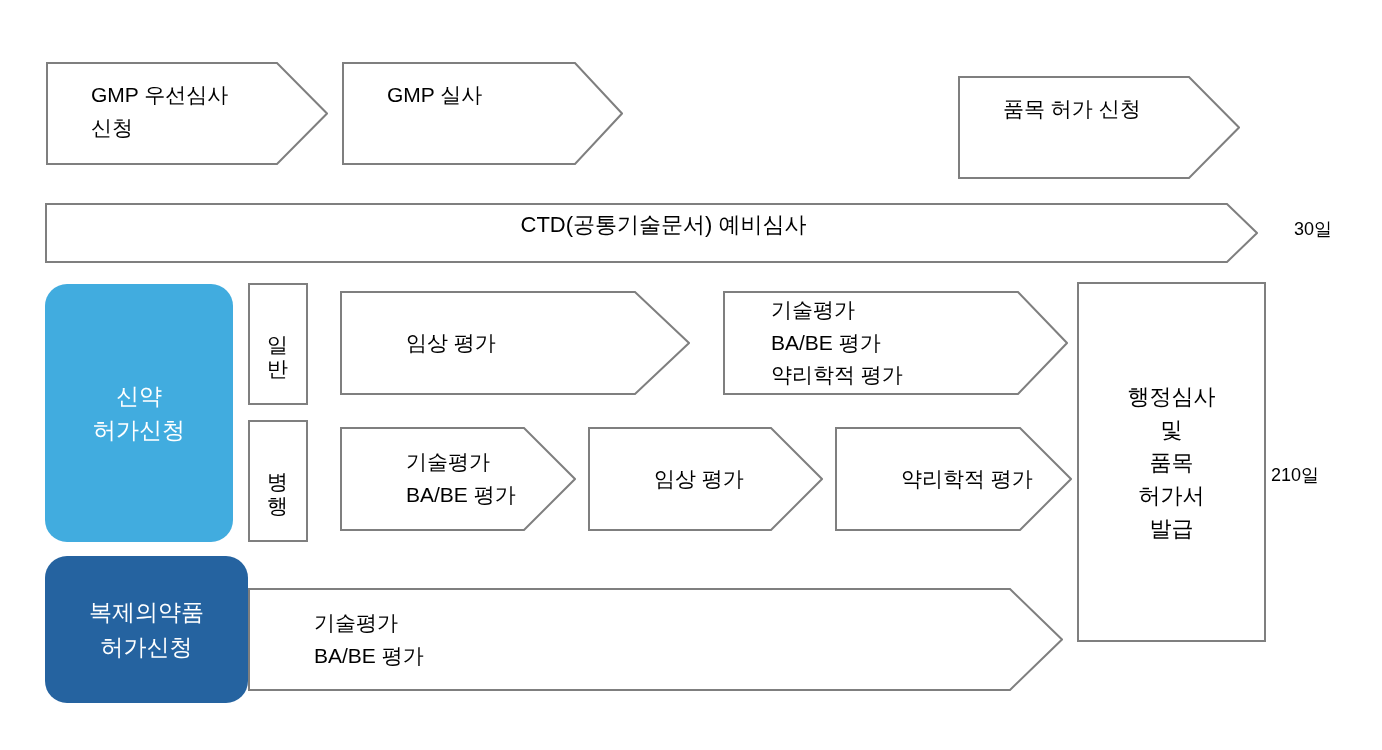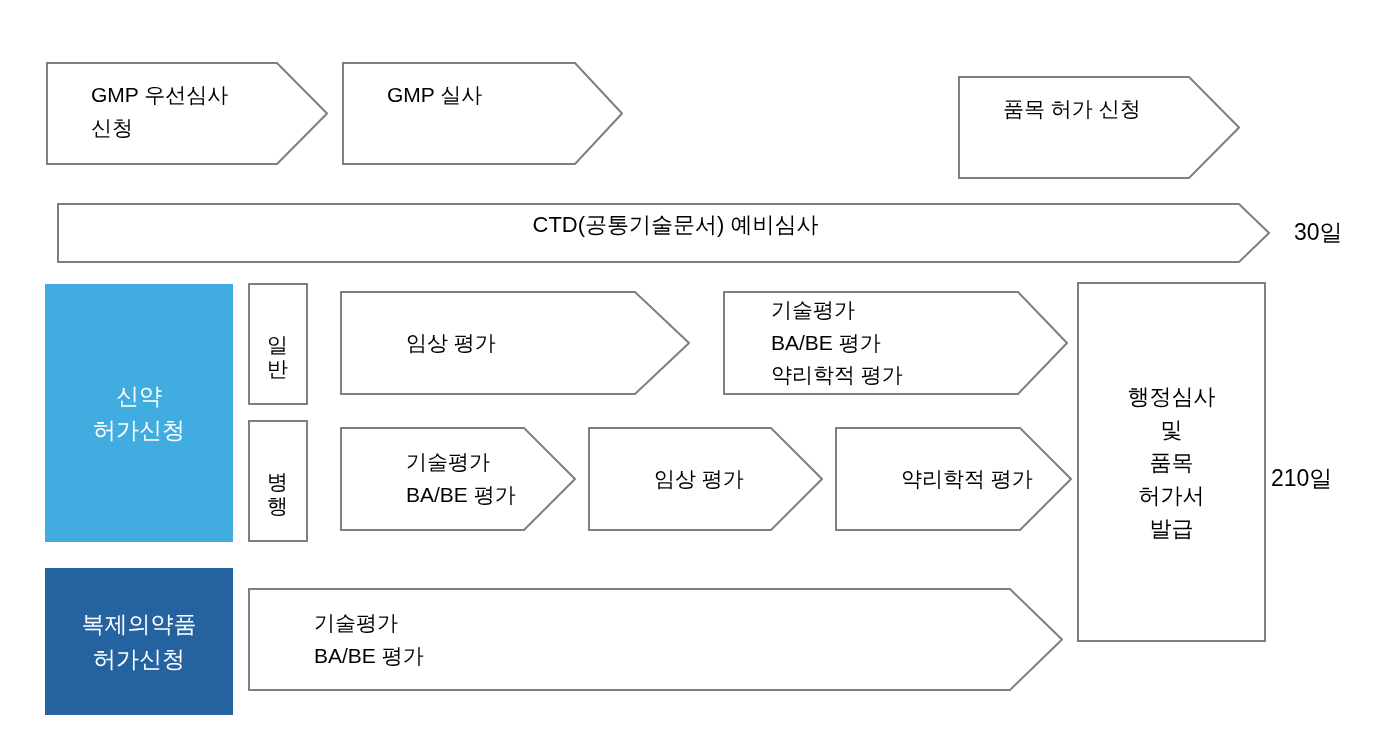--- a/index.html
+++ b/index.html
@@ -19,26 +19,26 @@
 
   
   .rbox{position:absolute;background:#ffffff;border:2px solid var(--border,#7f7f7f);
         box-sizing:border-box;display:flex;align-items:center;justify-content:center;}
   .vtext{writing-mode:vertical-lr;text-orientation:upright;font-size:21px;letter-spacing:3px;line-height:1;}
   .tallbox{font-size:22px;line-height:1.5;text-align:center;white-space:pre-line;}
 
   
   .fillbox{position:absolute;display:flex;align-items:center;justify-content:center;
            color:var(--box-text-light,#fff);font-size:23px;line-height:1.5;
-           text-align:center;white-space:pre-line;}
+           text-align:center;white-space:pre-line;border-radius:22px;}
   .fillbox.light{background:var(--light-blue,#41ACDF);}
   .fillbox.dark{background:var(--dark-blue,#2563A0);}
 
   
-  .daylabel{position:absolute;font-size:23px;line-height:1.2;}
+  .daylabel{position:absolute;font-size:18px;line-height:1.2;}
 </style>
 </head>
 <body>
 
 <div class="canvas">
 
   <div class="chev top" style="left:46px;top:62px;width:282px;height:103px">
       <svg width="282" height="103" viewBox="0 0 282 103">
         <polygon points="1,1 231,1 281,51.5 231,102 1,102"></polygon>
       </svg>
@@ -51,21 +51,21 @@
       </svg>
     <div class="lbl">GMP 실사</div>
   </div>
   <div class="chev top" style="left:958px;top:76px;width:282px;height:99px">
       <svg width="282" height="103" viewBox="0 0 282 103">
         <polygon points="1,1 231,1 281,51.5 231,102 1,102"></polygon>
       </svg>
     <div class="lbl">품목 허가 신청</div>
   </div>
 
-  <div class="chev ctr" style="left:57px;top:203px;width:1213px;height:44px">
+  <div class="chev ctr" style="left:45px;top:203px;width:1213px;height:44px">
       <svg width="1213" height="60" viewBox="0 0 1213 60">
         <polygon points="1,1 1182,1 1212,30 1182,59 1,59"></polygon>
       </svg>
     <div class="lbl">CTD(공통기술문서) 예비심사</div>
   </div>
   <div class="daylabel" style="left:1294px;top:219px">30일</div>
 
   <div class="fillbox light" style="left:45px;top:284px;width:188px;height:258px">신약
 허가신청</div>
 
@@ -112,21 +112,21 @@
 
   <div class="rbox" style="left:1077px;top:282px;width:189px;height:360px">
     <span class="tallbox">행정심사
 및
 품목
 허가서
 발급</span>
   </div>
   <div class="daylabel" style="left:1271px;top:465px">210일</div>
 
-  <div class="fillbox dark" style="left:45px;top:568px;width:188px;height:147px">복제의약품
+  <div class="fillbox dark" style="left:45px;top:556px;width:203px;height:147px">복제의약품
 허가신청</div>
   <div class="chev mid" style="left:248px;top:588px;width:815px;height:103px">
       <svg width="815" height="103" viewBox="0 0 815 103">
         <polygon points="1,1 762,1 814,51.5 762,102 1,102"></polygon>
       </svg>
     <div class="lbl">기술평가
 BA/BE 평가</div>
   </div>
 
 </div>

